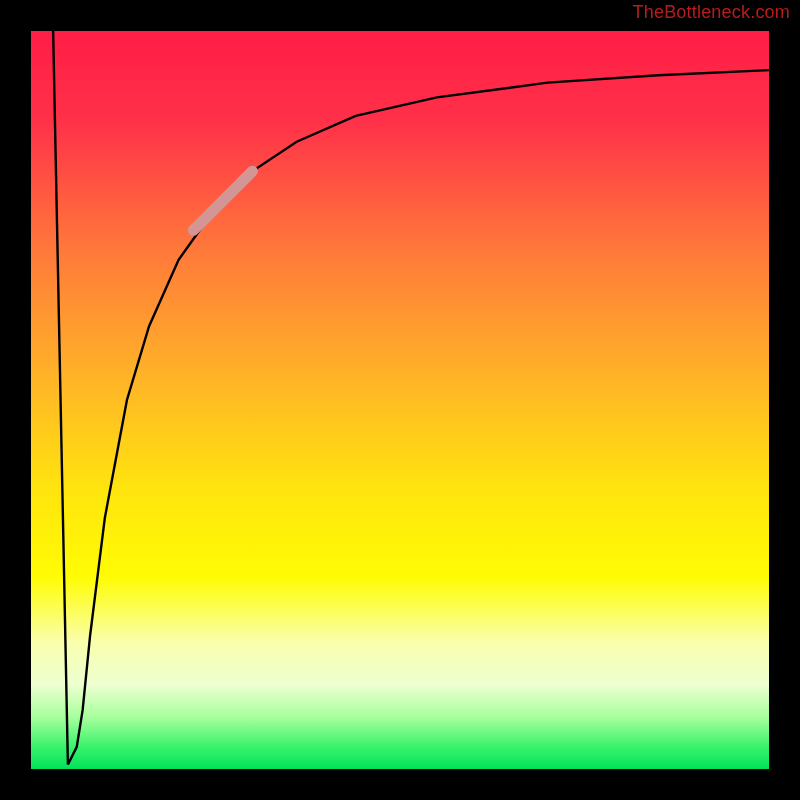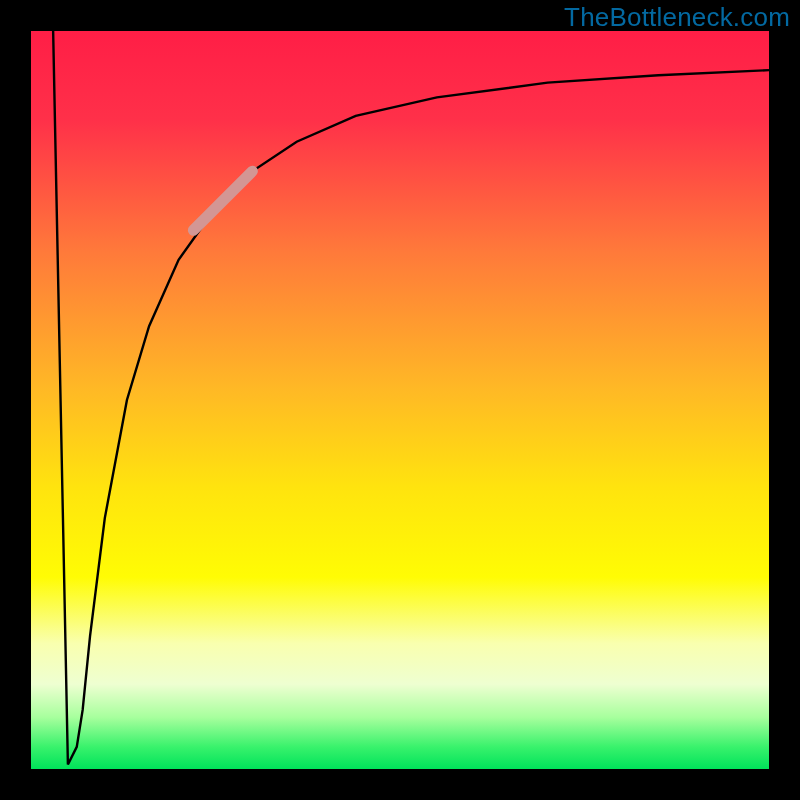--- a/index.html
+++ b/index.html
@@ -13,22 +13,22 @@
   }
   .root {
     position: relative;
     width: 800px;
     height: 800px;
   }
   .watermark {
     position: absolute;
     top: 2px;
     right: 10px;
-    color: #0369a1;
-    font-size: 26px;
+    color: #b91c1c;
+    font-size: 18px;
     font-weight: 500;
     letter-spacing: 0.2px;
     user-select: none;
   }
   svg {
     display: block;
   }
 </style>
 </head>
 <body>

